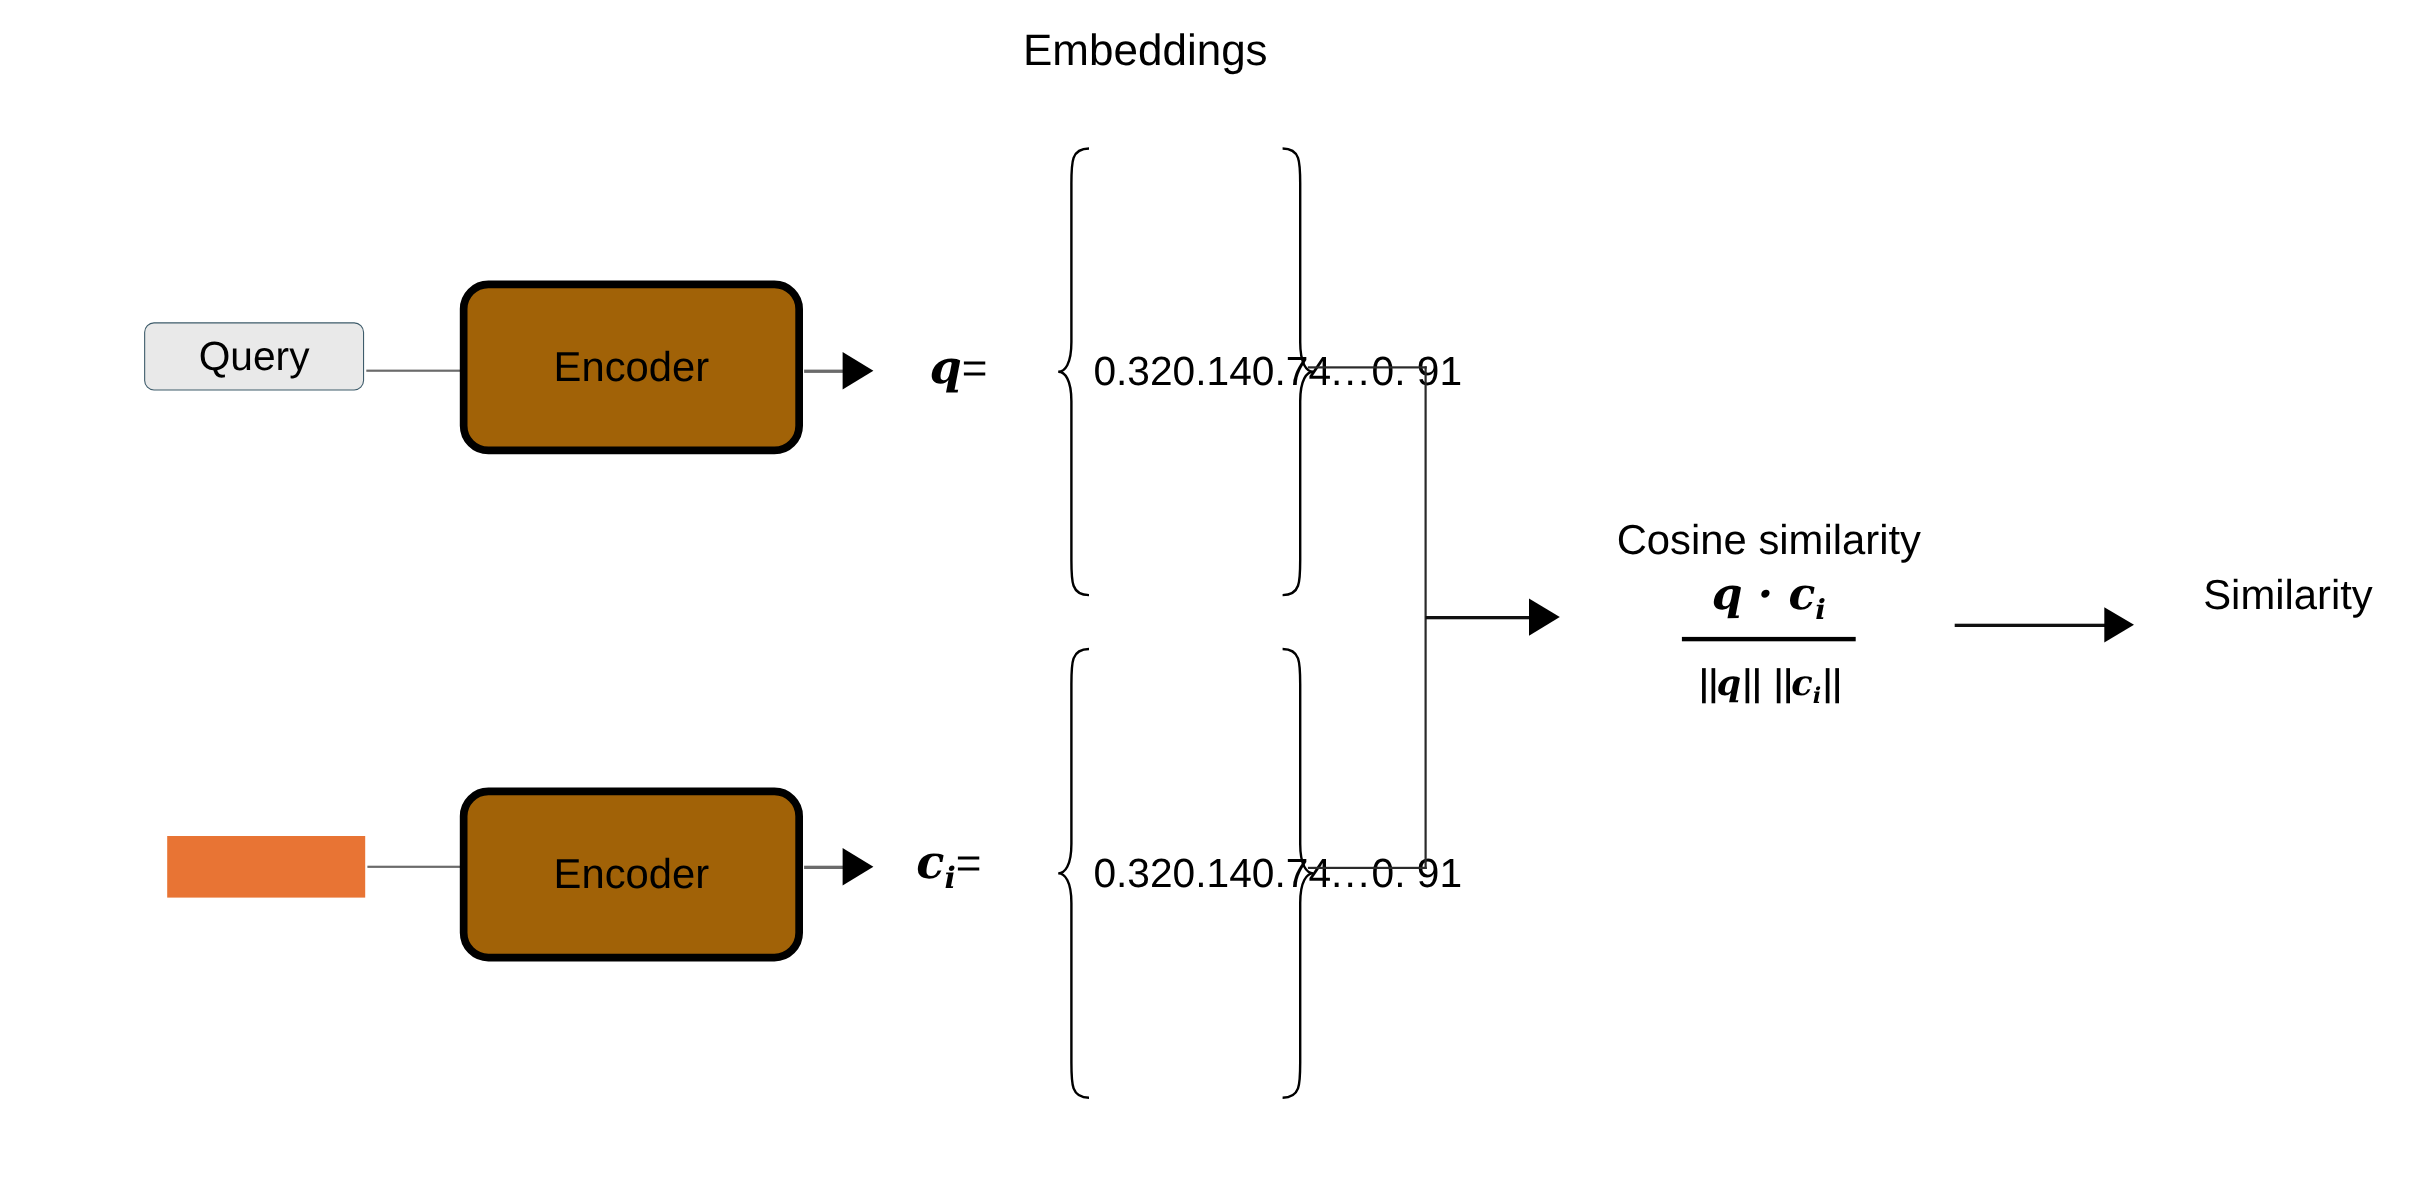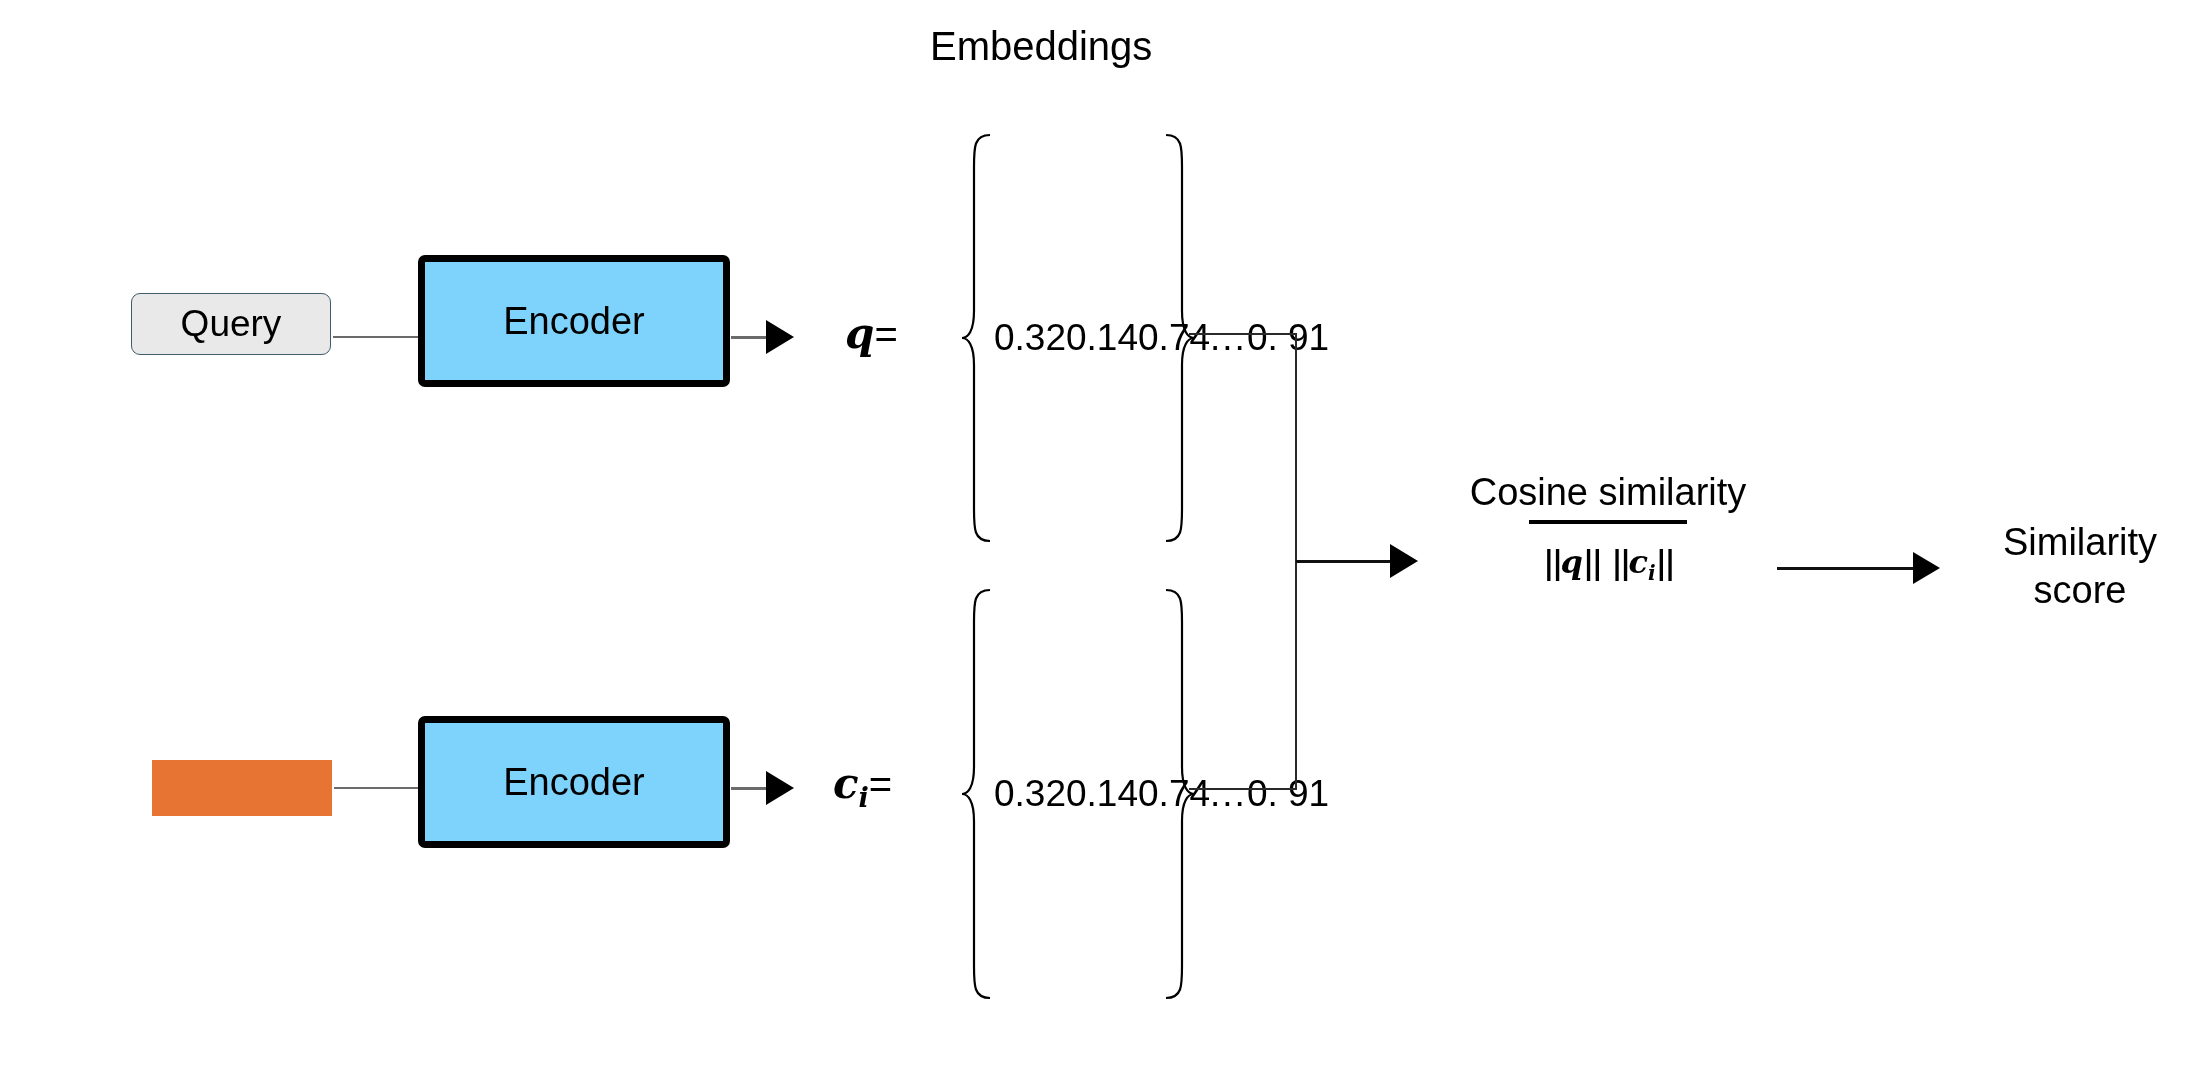--- a/index.html
+++ b/index.html
@@ -58,24 +58,24 @@
     left: 152px;
     top: 760px;
     width: 180px;
     height: 56px;
     background: #E87434;
   }
 
   
   .encoder-box {
     width: 312px;
-    height: 132px;
+    height: 158px;
     border: 7px solid #000000;
-    border-radius: 7px;
-    background: #7dd3fc;
+    border-radius: 26px;
+    background: #a16207;
     display: flex;
     align-items: center;
     justify-content: center;
     box-sizing: border-box;
   }
   .encoder-box .lbl {
     font-size: 38px;
     line-height: 42px;
     color: #000;
   }
@@ -348,26 +348,26 @@
     <div class="seg right"></div>
     <div class="seg bottom"></div>
   </div>
 
   <div class="abs" id="arrow3-shaft"></div>
   <div class="arrow-head" id="arrow3-head"></div>
 
   <div class="abs" id="cosine-block">
     <div id="cosine-title">Cosine similarity</div>
     <div id="fraction">
+      <div id="numerator"><span>q · c</span><span class="sub-i">i</span></div>
       <div id="fraction-bar"></div>
       <div id="denominator"><span class="bars">||</span><span>q</span><span class="bars">||</span>&nbsp;<span class="bars">||</span><span>c</span><span class="sub-i">i</span><span class="bars">||</span></div>
     </div>
   </div>
 
   <div class="abs" id="arrow4-shaft"></div>
   <div class="arrow-head" id="arrow4-head"></div>
 
   <div class="abs" id="score-label">
     <div>Similarity</div>
-    <div>score</div>
   </div>
 
 </div>
 
 </body></html>

